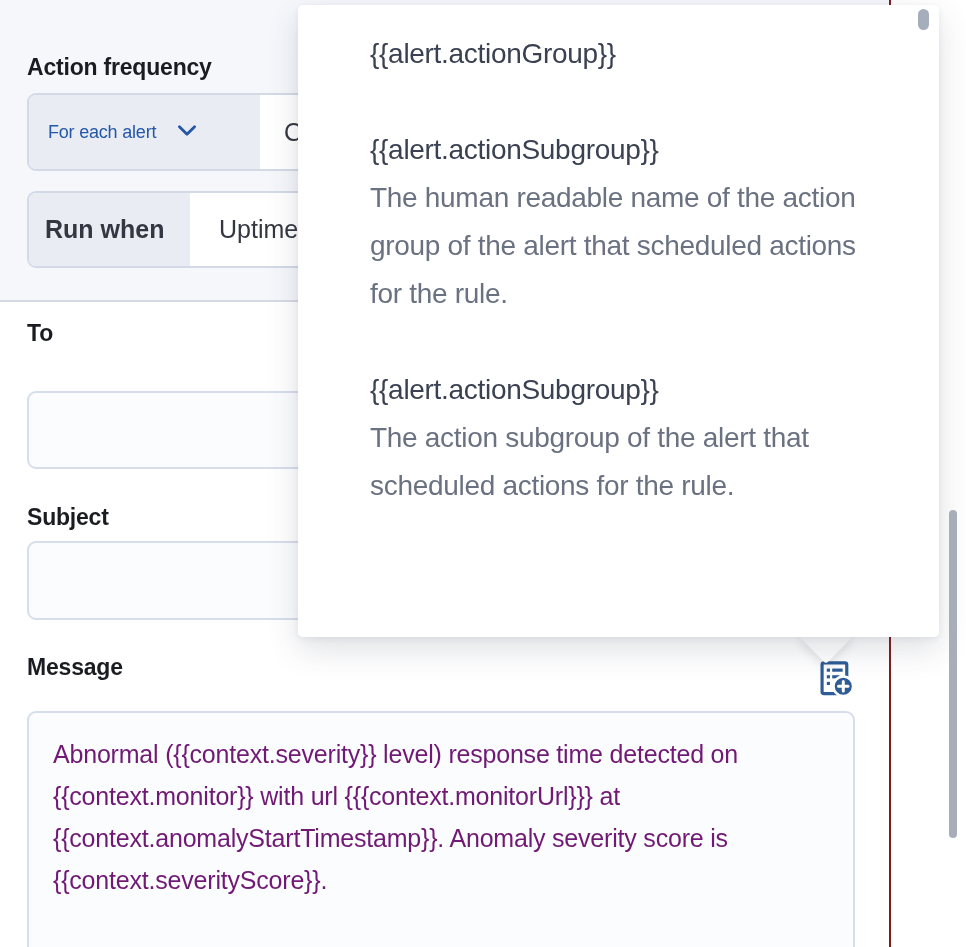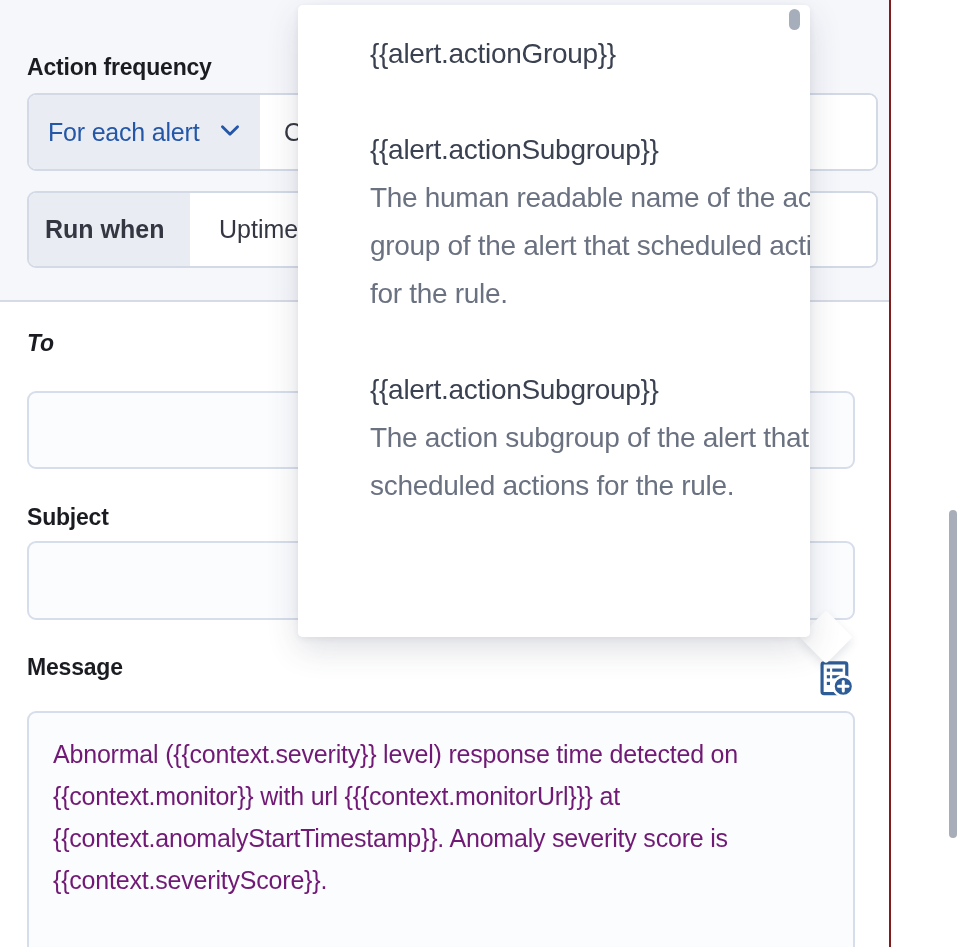--- a/index.html
+++ b/index.html
@@ -15,48 +15,48 @@
   .section-label { position:absolute; left:27px; font-size:23px; font-weight:bold;
     color:#1a1c21; letter-spacing:-0.2px; }
   .lbl-freq { top:54px; }
 
   .combo { position:absolute; left:27px; display:flex; overflow:hidden;
     border:2px solid #d3dae6; border-radius:9px; background:#fff; }
   .combo-notify { top:93px; width:851px; height:78px; }
   .combo-runwhen { top:191px; width:851px; height:77px; }
   .seg-gray { background:#e9edf3; display:flex; align-items:center; height:100%; }
   .seg-white { background:#fff; display:flex; align-items:center; height:100%; flex:1; }
-  .link-blue { color:#2457a7; font-size:25px; font-weight:500; letter-spacing:-0.2px; }
+  .link-blue { color:#2457a7; font-size:18px; font-weight:500; letter-spacing:-0.2px; }
   .seg-notify-sel { width:231px; padding-left:19px; cursor:pointer; }
   .chev { margin-left:18px; flex:none; }
   .seg-interval { padding-left:24px; font-size:25px; color:#343741; white-space:nowrap; cursor:pointer; }
   .seg-runwhen-label { width:161px; padding-left:16px; font-size:25px; font-weight:bold; color:#343741; }
   .seg-runwhen-val { padding-left:29px; font-size:25px; color:#343741; white-space:nowrap; cursor:pointer; }
 
   
-  .lbl-to { top:330px;font-style:italic; }
+  .lbl-to { top:320px; }
   .lbl-subject { top:504px;text-align:center; }
   .lbl-message { top:654px; }
   .field { position:absolute; left:27px; width:828px; background:#fbfcfe;
     border:2px solid #d7ddea; border-radius:9px; font-size:25px; color:#3c414c;
     outline:none; }
   .field-to { top:391px; height:78px; padding:0 22px; }
   .field-subject { top:541px; height:79px; padding:0 22px; }
   .msg-box { top:711px; height:262px; padding:20px 24px; cursor:text; }
   .msg-text { width:692px; font-size:25px; line-height:42px; color:#701a75;
     letter-spacing:-0.2px; white-space:pre-wrap; word-wrap:break-word; }
 
   .add-var-btn { position:absolute; left:816px; top:660px; width:40px; height:40px;
     border:none; background:transparent; cursor:pointer; padding:0; }
 
   
   .popover-arrow { position:absolute; left:807px; top:618px; width:38px; height:38px;
     background:#fff; transform:rotate(45deg); z-index:9; border-radius:3px;
     box-shadow:3px 3px 10px rgba(60,70,90,.14); }
-  .popover { position:absolute; left:298px; top:5px; width:512px; height:632px;
+  .popover { position:absolute; left:298px; top:5px; width:641px; height:632px;
     background:#fff; border-radius:5px; z-index:10; overflow:hidden;
     box-shadow:0 12px 32px rgba(55,65,90,.16), 0 2px 6px rgba(55,65,90,.08); }
   .popover::after { content:""; position:absolute; left:0; right:0; bottom:0; height:52px;
     background:linear-gradient(to bottom, rgba(255,255,255,0), #fff 88%); pointer-events:none; }
   .popover-content { padding:25px 56px 0 72px; }
   .var-item { margin-bottom:48px; cursor:pointer; }
   .var-name { font-size:28px; line-height:48px; color:#3a4150; letter-spacing:-0.3px; }
   .var-desc { font-size:28px; line-height:48px; color:#6a7180; letter-spacing:-0.3px;
     width:505px; }
   .popover-scroll-thumb { position:absolute; top:4px; right:10px; width:11px; height:21px;

